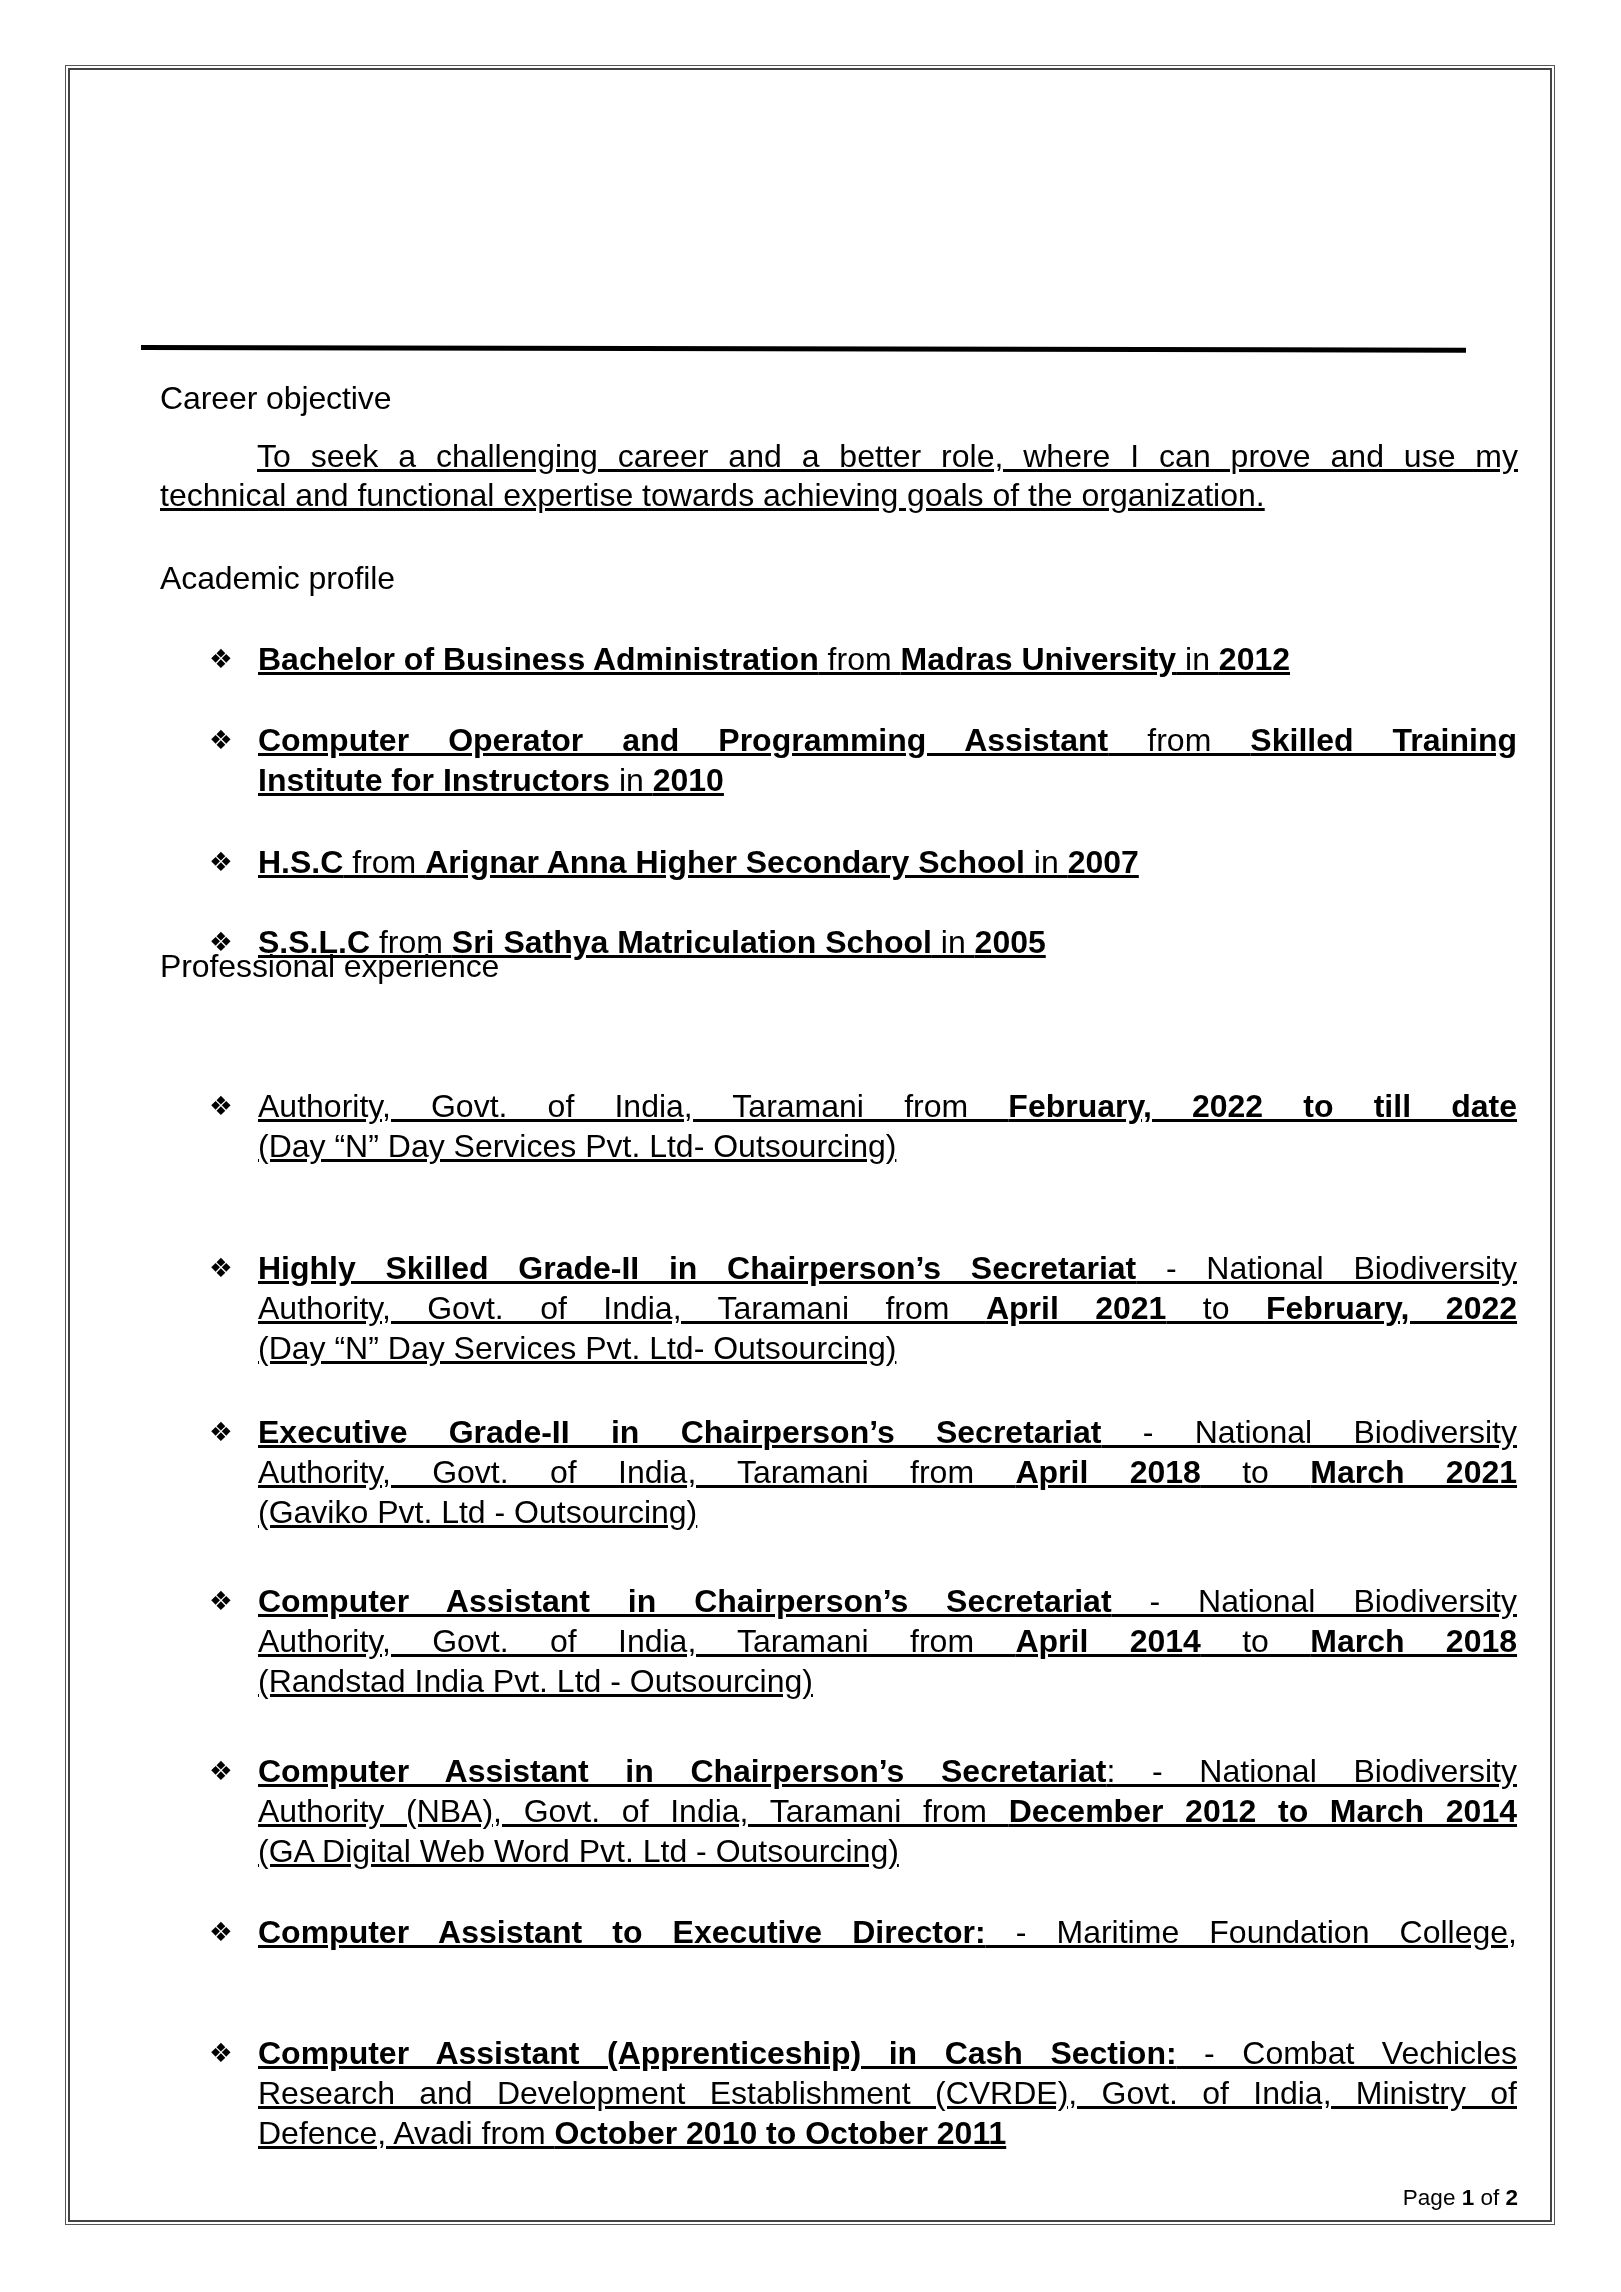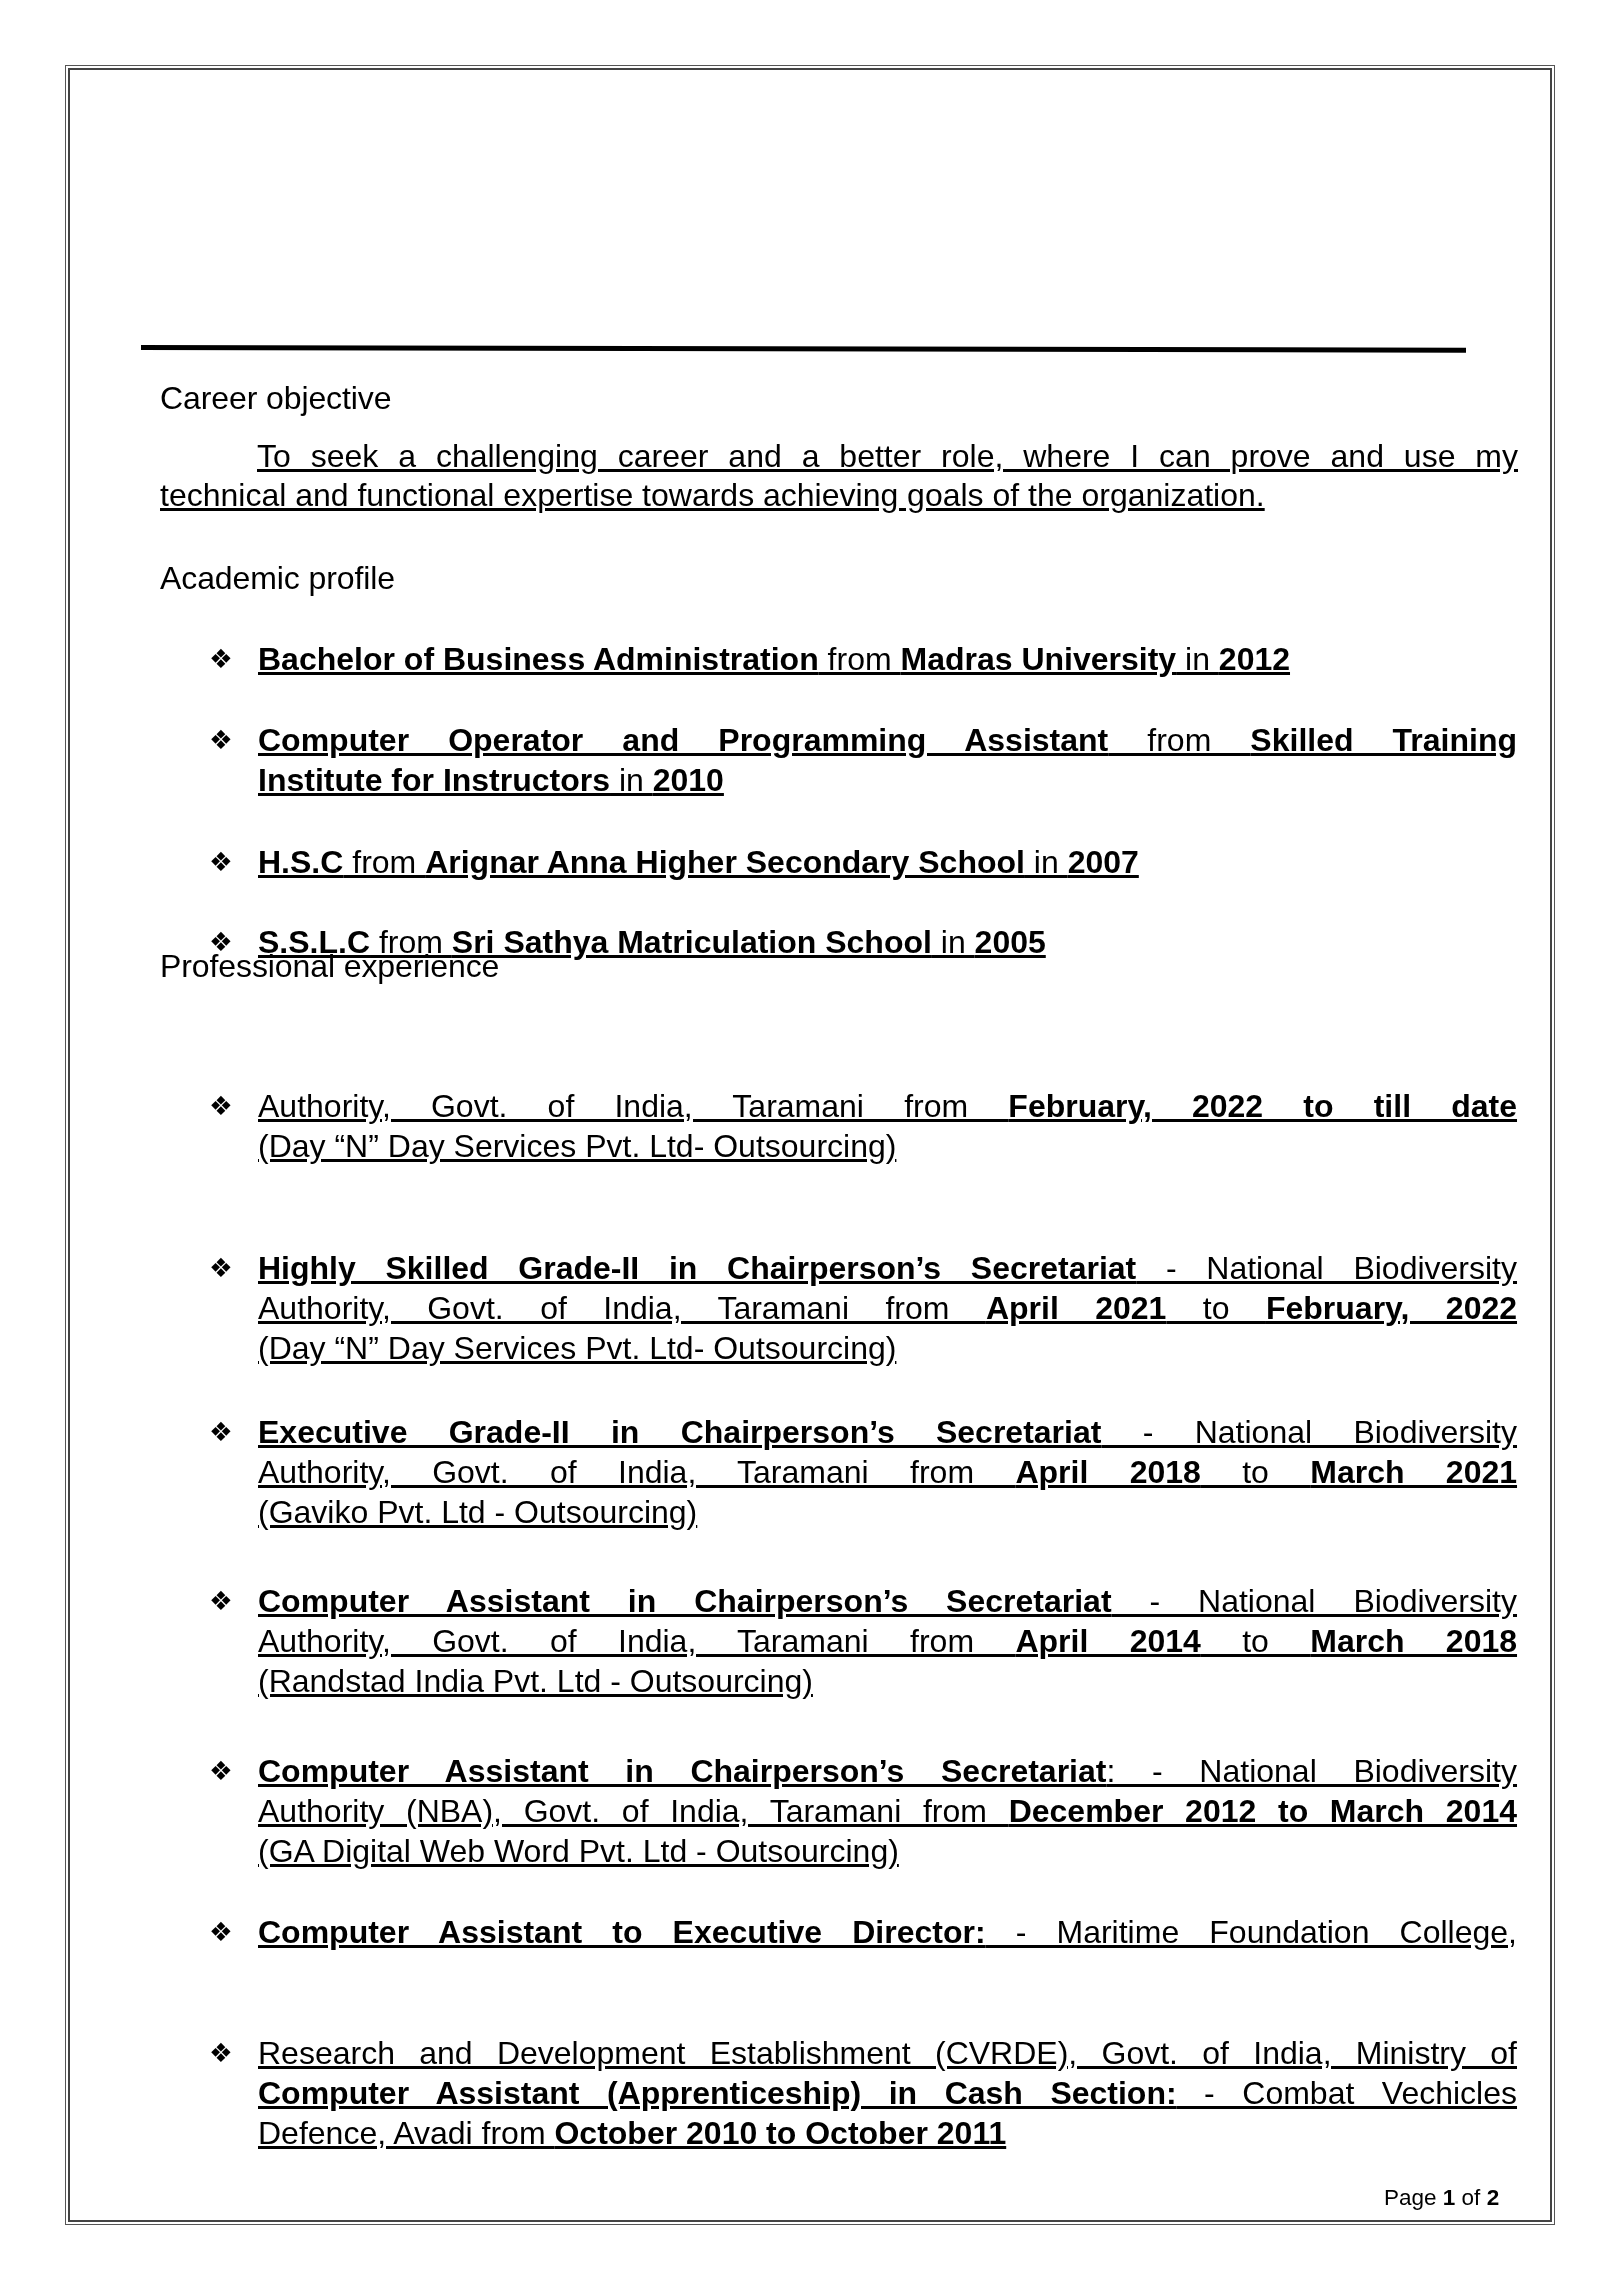--- a/index.html
+++ b/index.html
@@ -17,21 +17,21 @@
   .para .line { display: block; white-space: nowrap; text-align: justify; text-align-last: justify; height: 40px; text-decoration: underline; }
   .para .line.last { text-align-last: left; }
   .para .line b { font-weight: bold; margin-top: 8px; }
   .objective { left: 160px; width: 1358px; line-height: 39px; }
   .objective .line { height: 39px; }
   .objective .line.first { text-indent: 97px; }
   .bullet-item { position: absolute; left: 209px; width: 1308px; }
   .bullet-item .bullet { position: absolute; left: 0; top: 0; width: 33px; font-size: 26.5px; line-height: 40px;
          font-family: "DejaVu Sans", sans-serif; }
   .bullet-item .para { left: 49px; top: 0; width: 1259px; }
-  .page-number { position: absolute; left: 1384px; top: 2186px; width: 134px; text-align: left;
+  .page-number { position: absolute; left: 1384px; top: 2186px; width: 134px; text-align: right;
          font-family: "Liberation Sans", "DejaVu Sans", sans-serif; font-size: 22.5px; line-height: 23.5px; white-space: nowrap; }
   .page-number b { font-weight: bold; }
 </style>
 </head>
 <body>
 
 <div class="page-border-outer"></div>
 <div class="page-border-inner"></div>
 <div class="header-rule"></div>
 
@@ -113,21 +113,21 @@
     </div>
     <div class="bullet-item" style="top: 1912px;">
       <span class="bullet">❖</span>
       <div class="para">
         <span class="line"><b>Computer Assistant to Executive Director:</b><span> - Maritime Foundation College,</span></span>
       </div>
     </div>
     <div class="bullet-item" style="top: 2033px;">
       <span class="bullet">❖</span>
       <div class="para">
+        <span class="line"><b>Computer Assistant (Apprenticeship) in Cash Section:</b><span> - Combat Vechicles</span></span>
         <span class="line"><span>Research and Development Establishment (CVRDE), Govt. of India, Ministry of</span></span>
-        <span class="line"><b>Computer Assistant (Apprenticeship) in Cash Section:</b><span> - Combat Vechicles</span></span>
         <span class="line last"><span>Defence, Avadi from </span><b>October 2010 to October 2011</b></span>
       </div>
     </div>
   </div>
 
 <div class="page-number"><span>Page</span> <b>1</b> <span>of</span> <b>2</b></div>
 
 
 </body></html>

